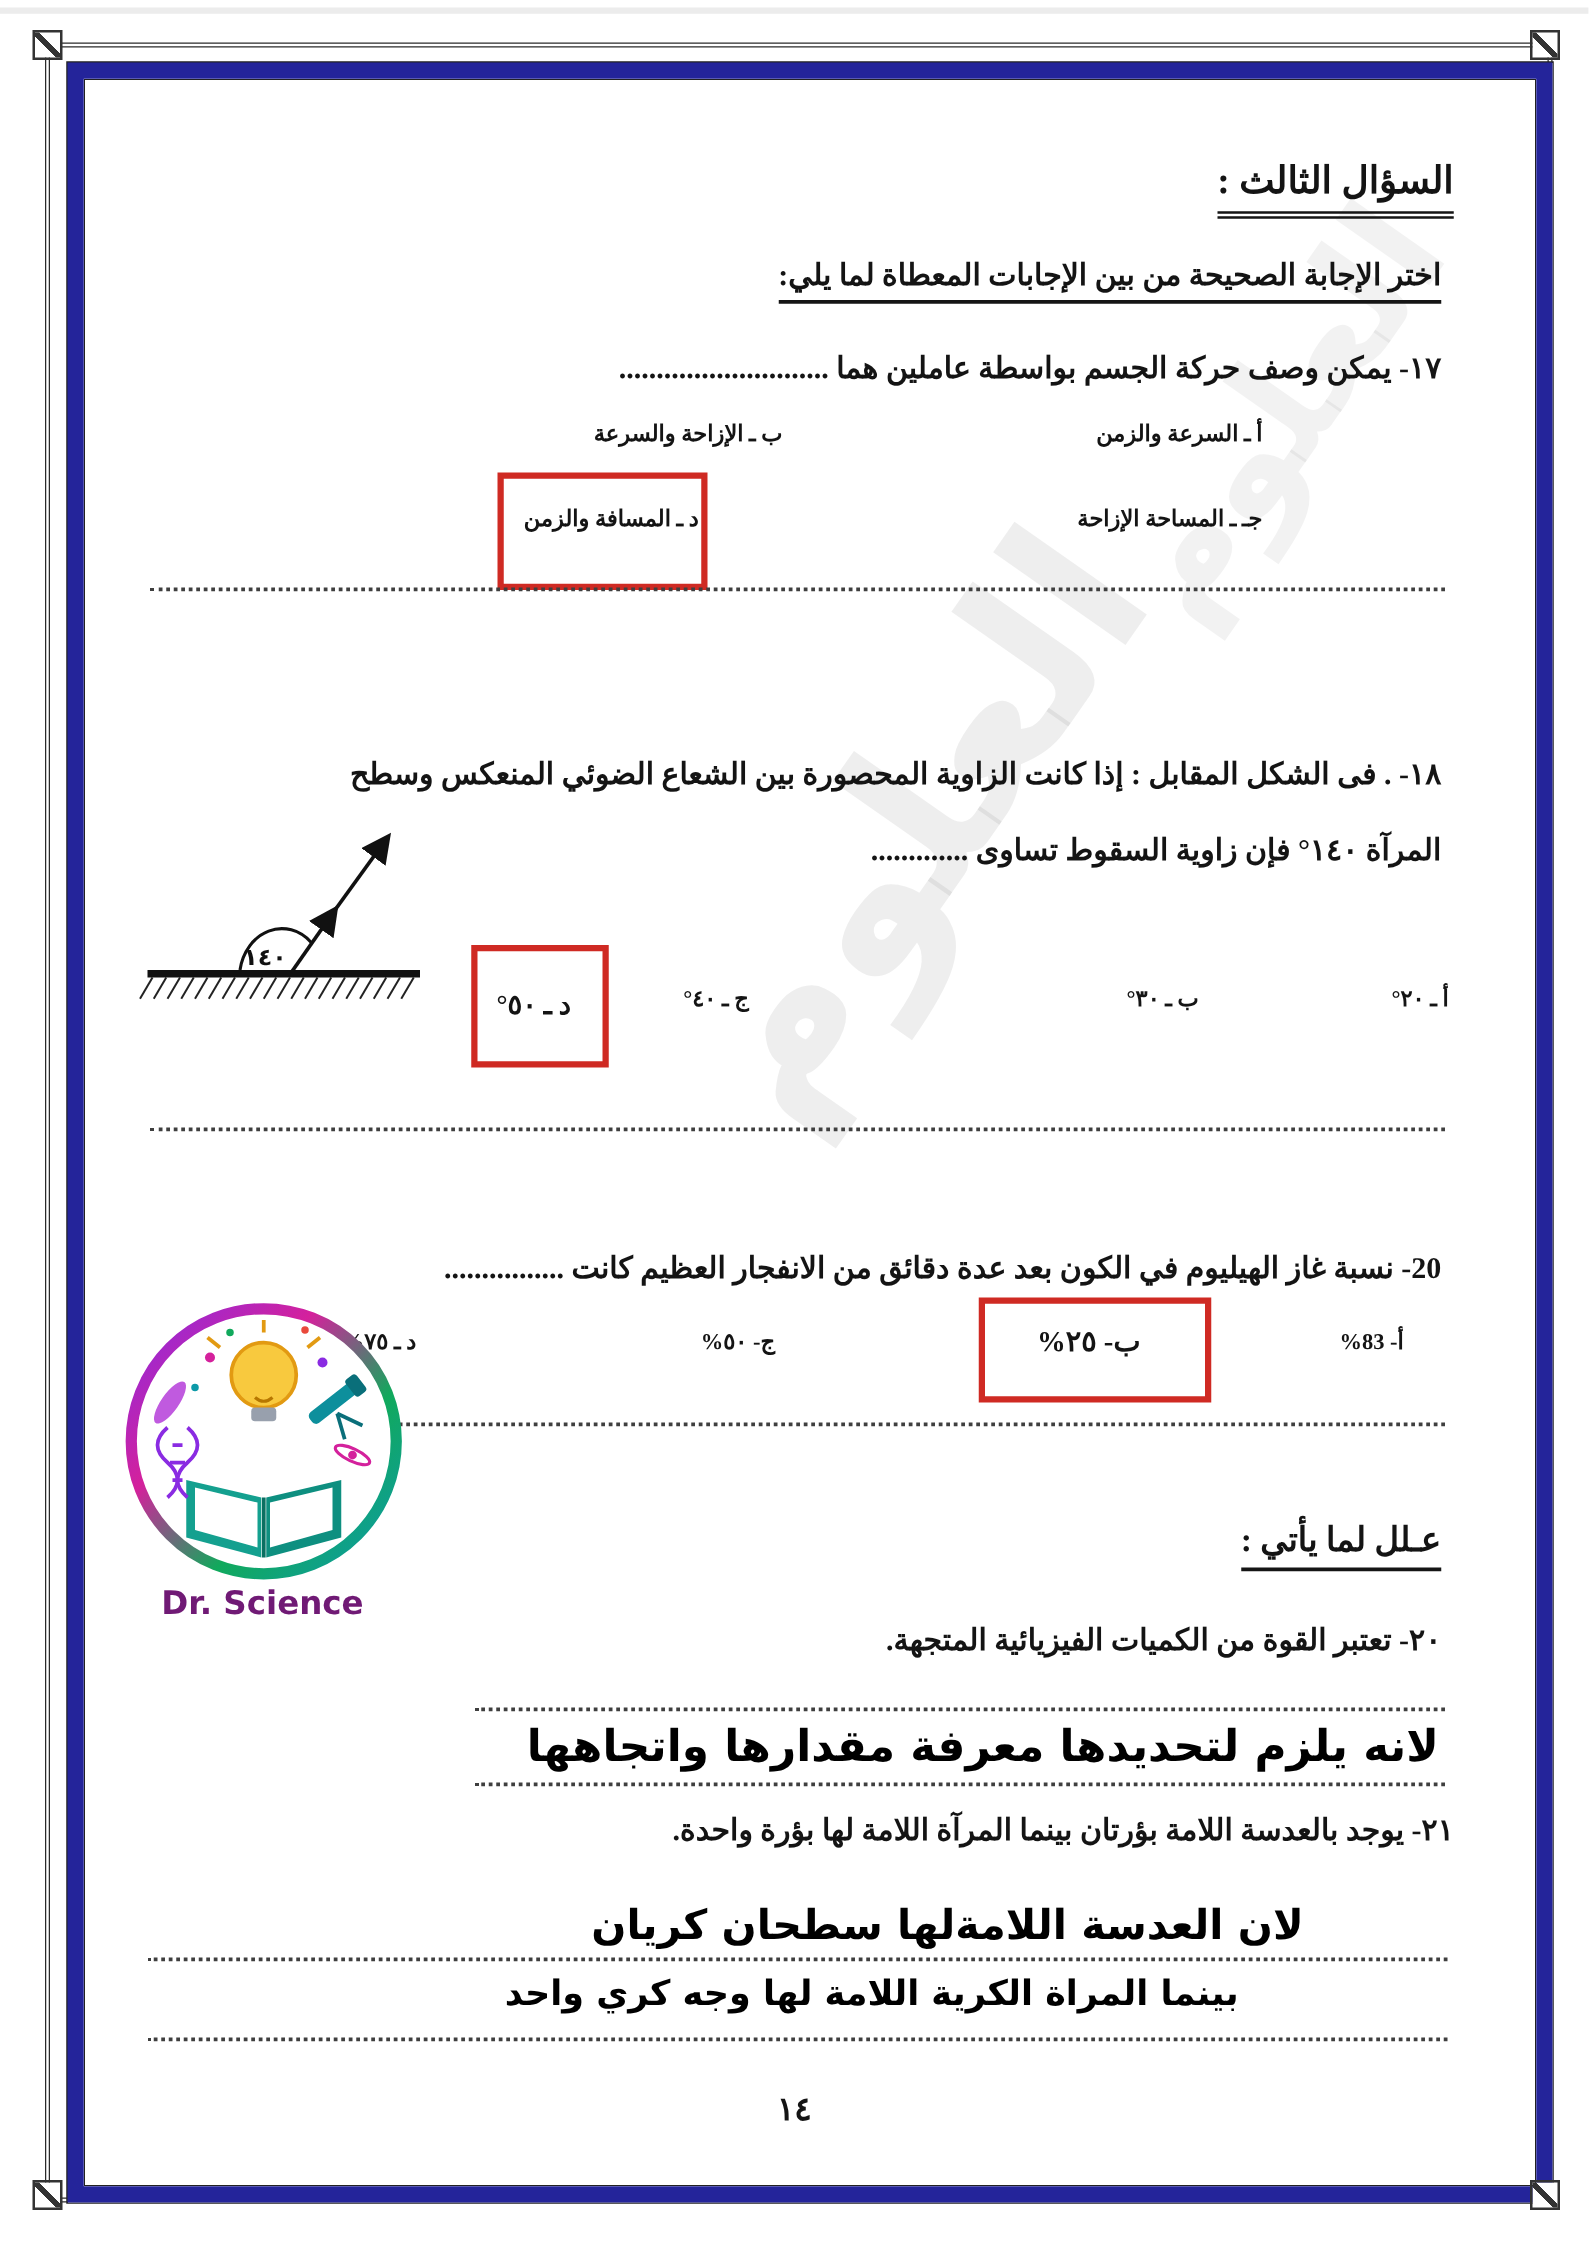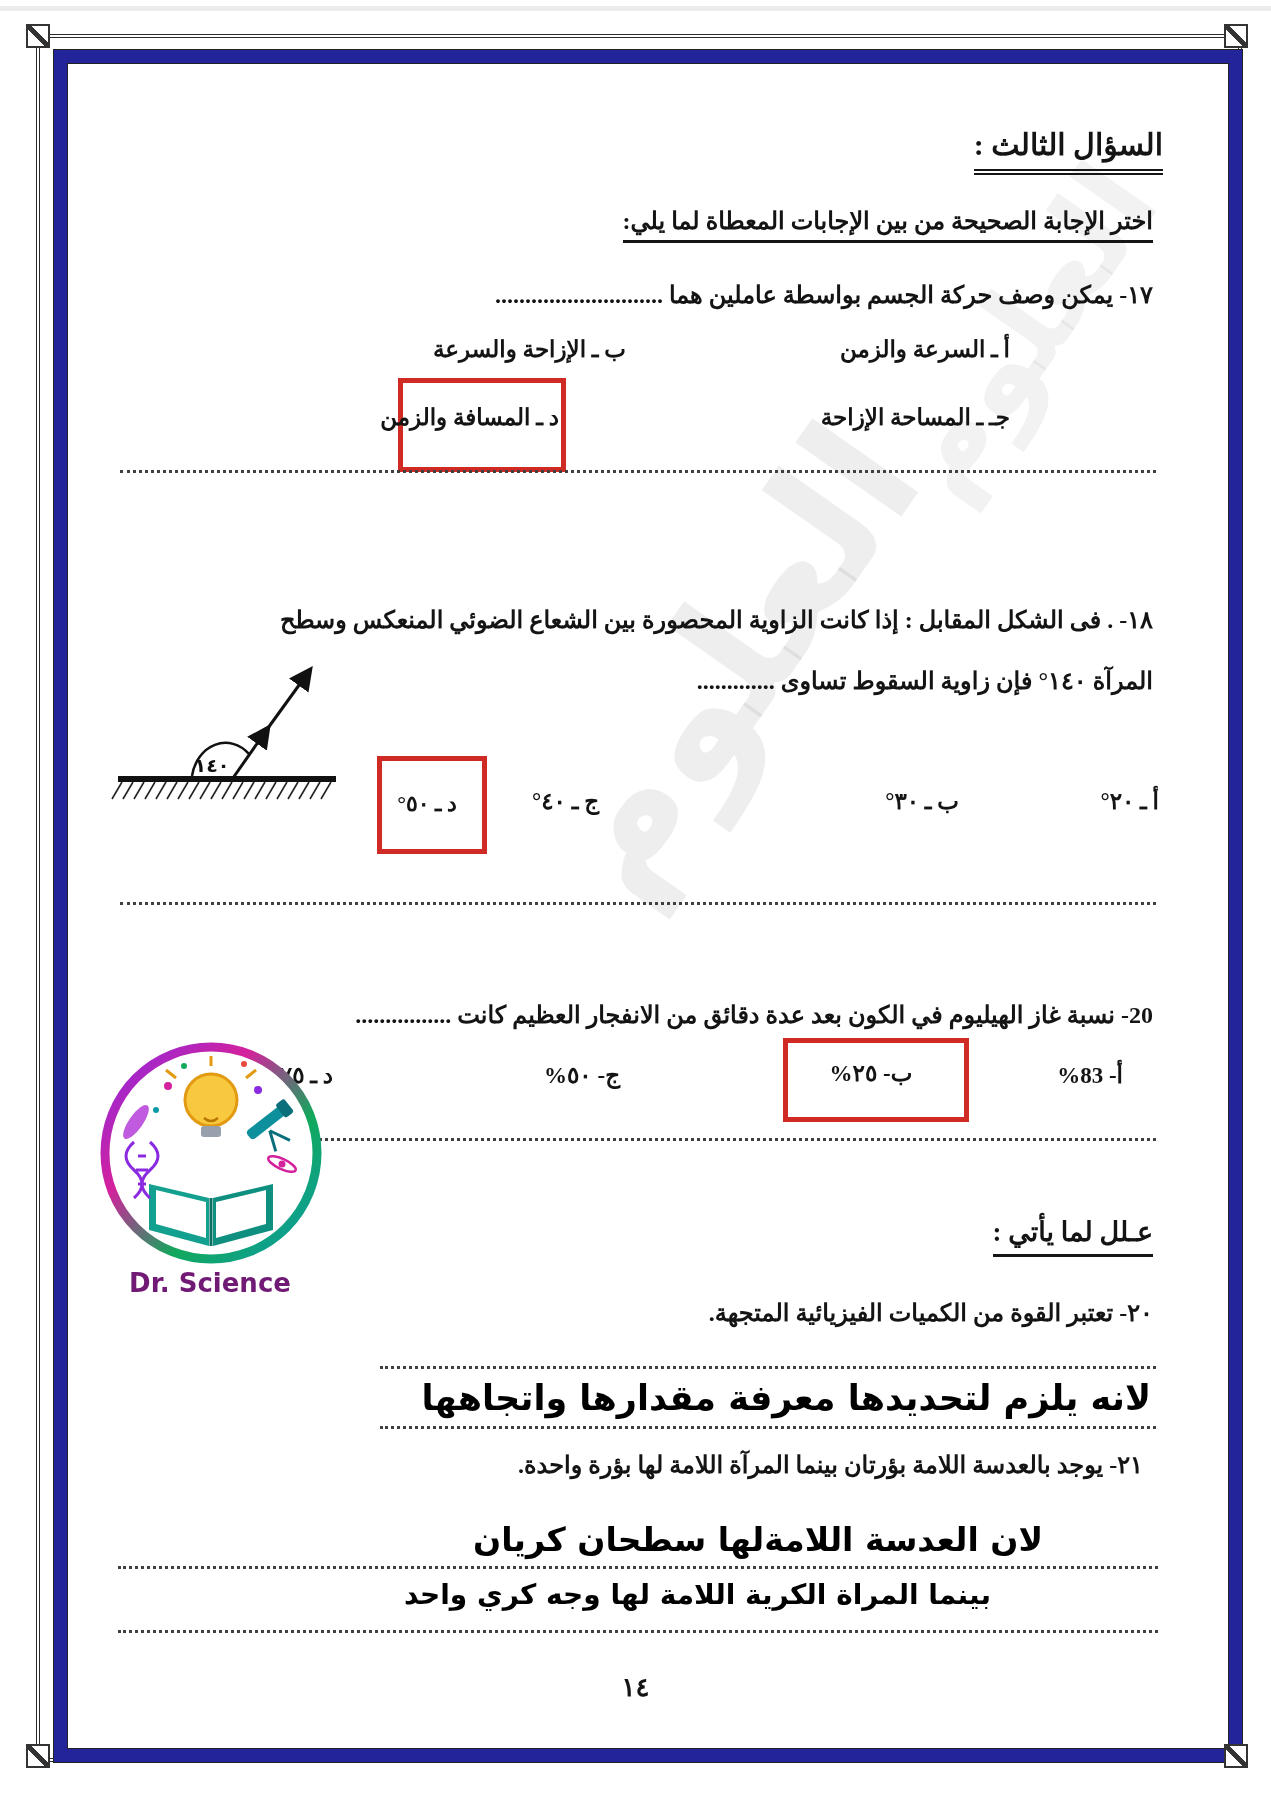--- a/index.html
+++ b/index.html
@@ -12,21 +12,21 @@
   .frame-outer{left:36px;top:34px;width:1198px;height:1720px;border:4px double #2b2b2b;}
   .frame-navy{left:54px;top:50px;width:1162px;height:1686px;border:13px solid #24249a;
               box-shadow:0 0 0 1px #222, inset 0 0 0 1px #222;}
   .corner{width:20px;height:20px;background:
       linear-gradient(45deg, #fff 42%, #333 42%, #333 58%, #fff 58%);
       border:2px solid #333;}
   .wm{color:rgba(125,125,125,0.13);font-weight:bold;pointer-events:none;direction:rtl;}
   .title{font-size:30px;padding-bottom:5px;border-bottom:6px double #151515;}
   .underlined{padding-bottom:4px;border-bottom:3px solid #151515;}
   .qtext{font-size:24px;}
-  .opt{font-size:23px;}
+  .opt{font-size:18px;}
   .sep{height:0;border-top:3px dotted #3f3f3f;}
   .ansbox{border:5px solid #cf2a23;background:transparent;}
   .red-ink{color:#000000;font-weight:bold;direction:rtl;white-space:nowrap;
            font-family:"DejaVu Sans",sans-serif;}
   .brand{color:#701a75;font-weight:bold;text-align:center;}
   .signature{color:#13a295;font-weight:bold;font-style:italic;text-align:center;
              font-family:"DejaVu Serif",serif;}
   .pagenum{text-align:center;font-size:26px;}
 </style>
 </head>
@@ -164,21 +164,21 @@
       <circle cx="186" cy="126" r="3.5" fill="#d4219c"></circle>
     </g>
   </svg>
   <div class="abs brand" style="left:80px;top:1268px;width:260px;font-size:26px;">Dr. Science</div>
 
   <div class="abs ar underlined" style="top:1216px;right:118px;font-size:27px;">عـلل لما يأتي :</div>
   <div class="abs ar qtext" style="top:1298px;right:118px;">٢٠- تعتبر القوة من الكميات الفيزيائية المتجهة.</div>
   <div class="abs sep" style="top:1366px;left:380px;width:776px;"></div>
   <div class="abs red-ink" style="top:1378px;right:120px;font-size:35px;">لانه يلزم لتحديدها معرفة مقدارها واتجاهها</div>
   <div class="abs sep" style="top:1426px;left:380px;width:776px;"></div>
-  <div class="abs ar qtext" style="top:1450px;right:128px;">٢١- يوجد بالعدسة اللامة بؤرتان بينما المرآة اللامة لها بؤرة واحدة.</div>
+  <div class="abs ar qtext" style="top:1450px;right:108px;">٢١- يوجد بالعدسة اللامة بؤرتان بينما المرآة اللامة لها بؤرة واحدة.</div>
   <div class="abs red-ink" style="top:1520px;right:228px;font-size:33px;">لان العدسة اللامةلها سطحان كريان</div>
   <div class="abs sep" style="top:1566px;left:118px;width:1040px;"></div>
   <div class="abs red-ink" style="top:1578px;right:280px;font-size:28px;">بينما المراة الكرية اللامة لها وجه كري واحد</div>
   <div class="abs sep" style="top:1630px;left:118px;width:1040px;"></div>
 
   <div class="abs ar pagenum" style="top:1672px;left:0;width:1271px;">١٤</div>
 
 </div>
 
 </body></html>

